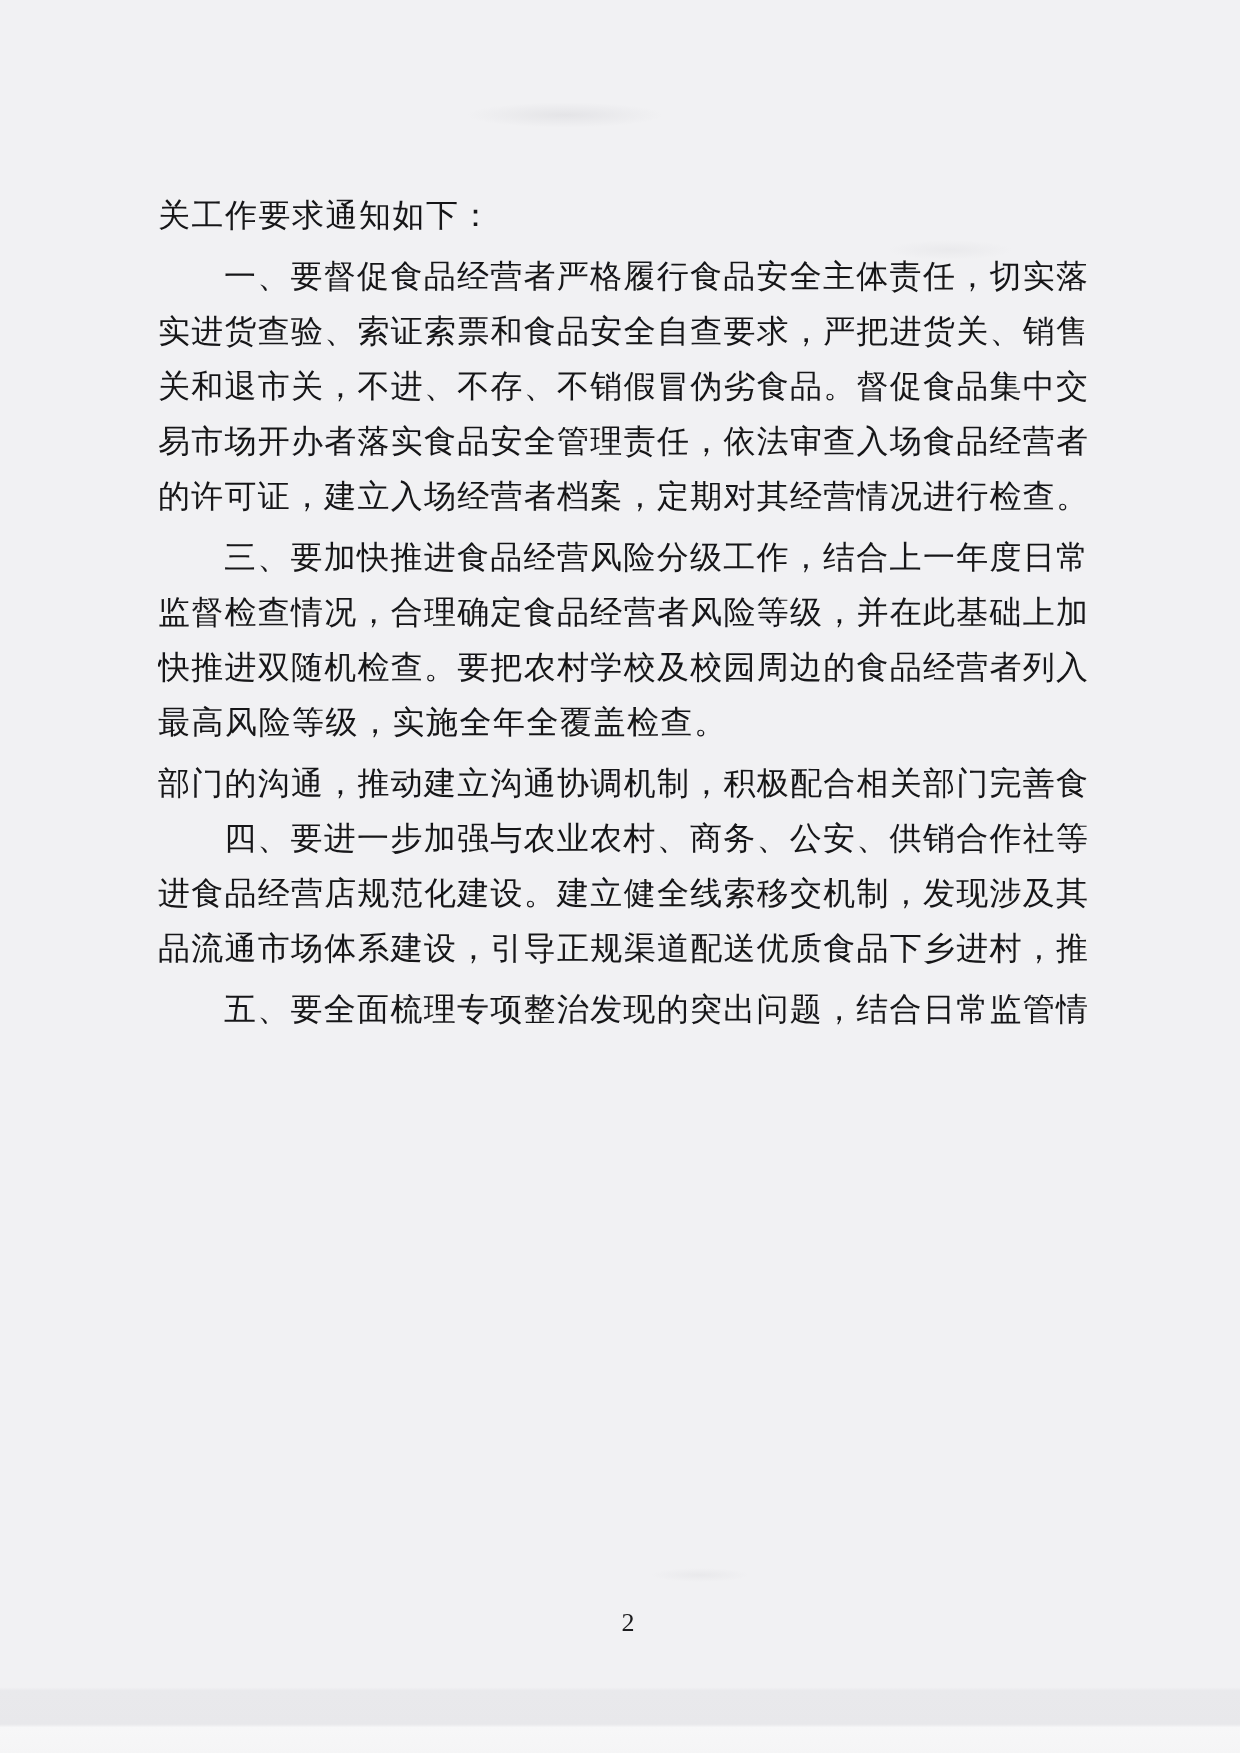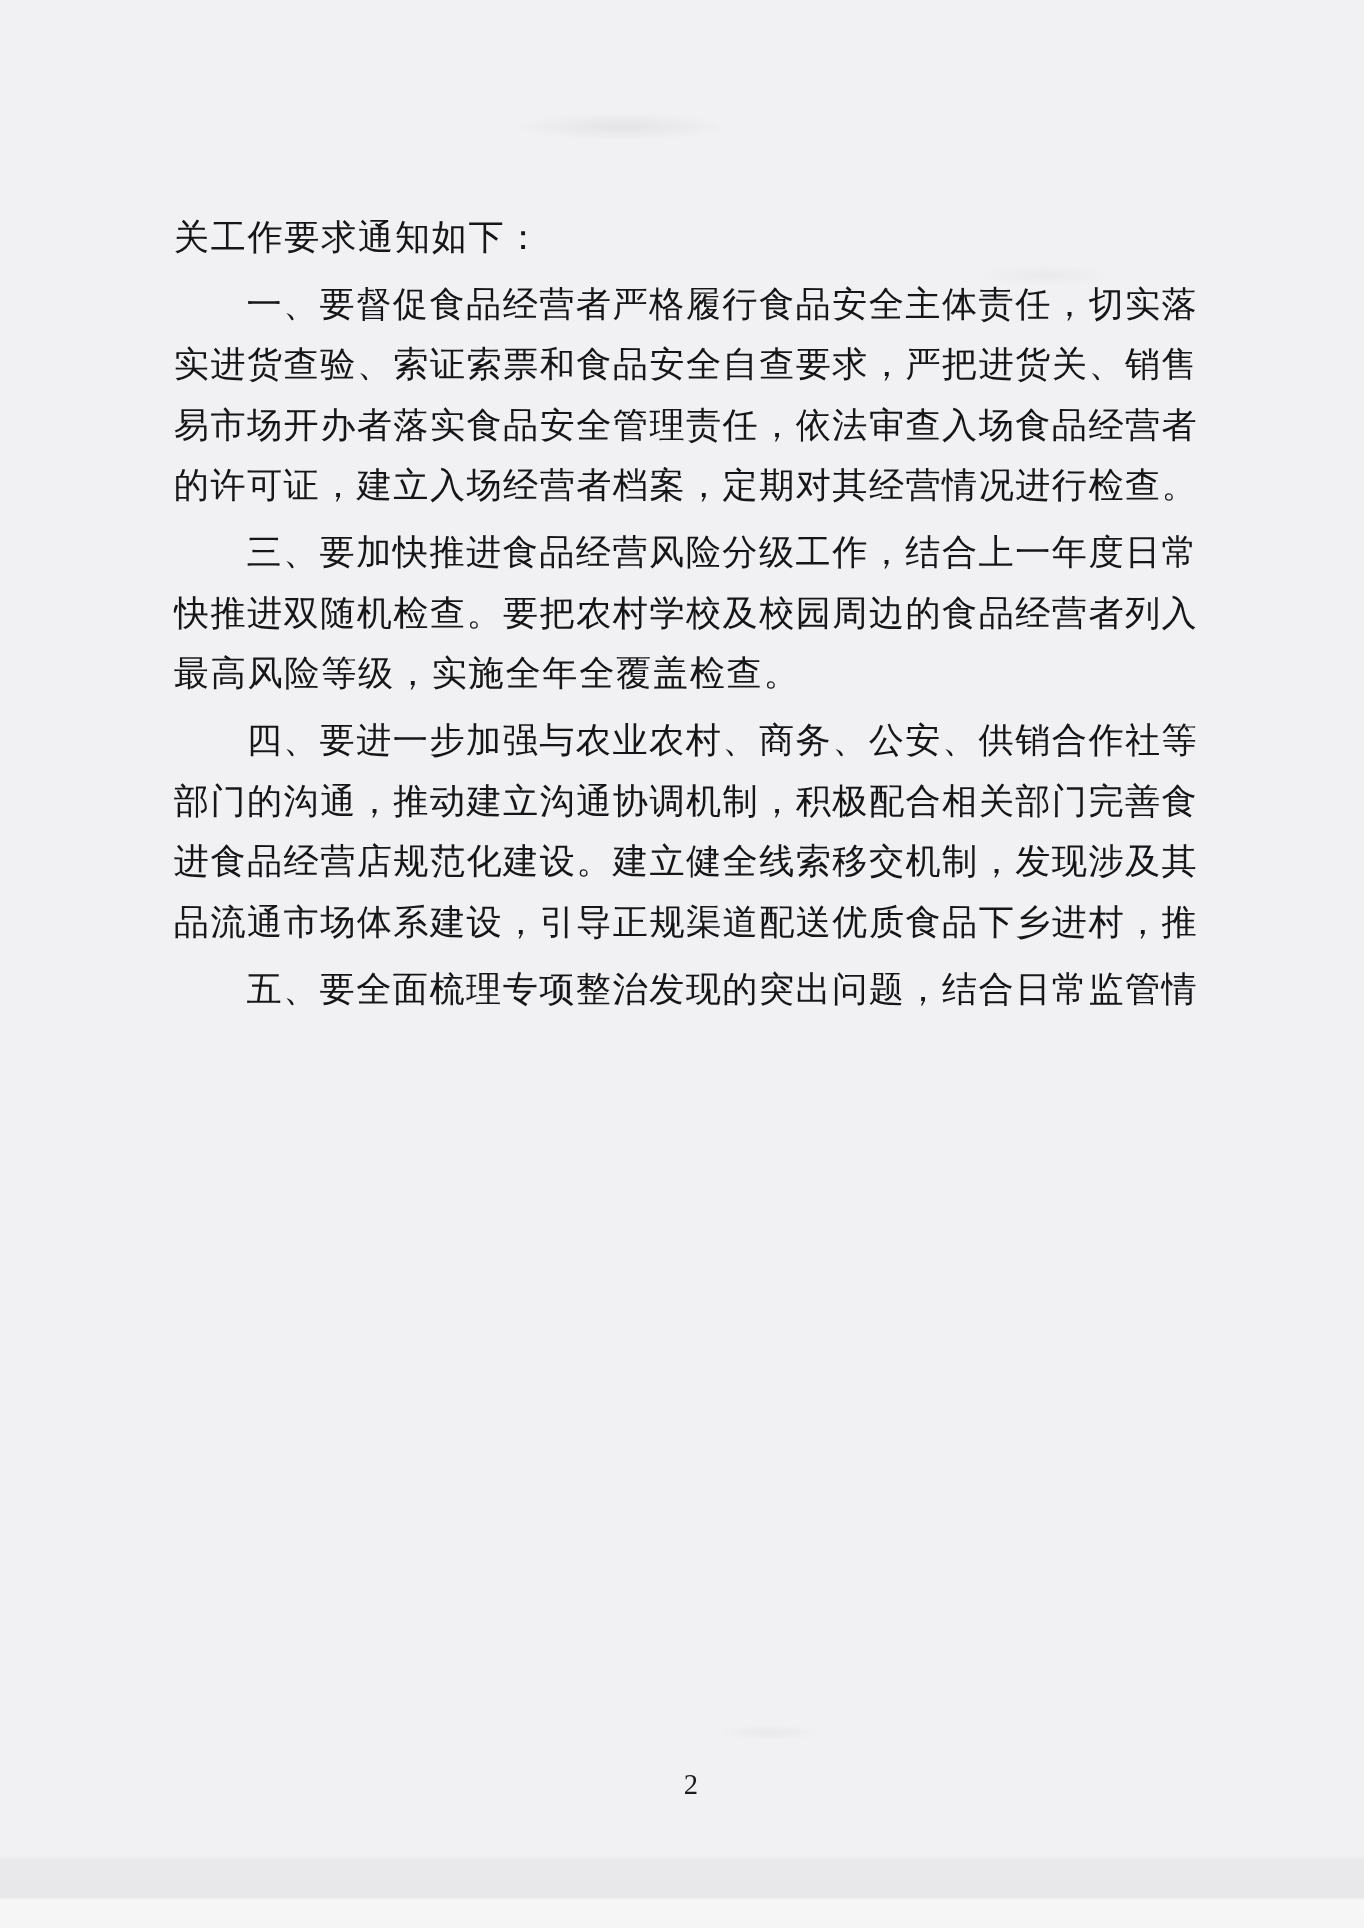--- a/index.html
+++ b/index.html
@@ -65,34 +65,36 @@
 <div class="page">
   <div class="text-block">
 
     <div class="para">
       <div class="ln short">关工作要求通知如下：</div>
     </div>
 
     <div class="para">
       <div class="ln indent">一、要督促食品经营者严格履行食品安全主体责任，切实落</div>
       <div class="ln">实进货查验、索证索票和食品安全自查要求，严把进货关、销售</div>
+      <div class="ln">关和退市关，不进、不存、不销假冒伪劣食品。督促食品集中交</div>
       <div class="ln">易市场开办者落实食品安全管理责任，依法审查入场食品经营者</div>
       <div class="ln">的许可证，建立入场经营者档案，定期对其经营情况进行检查。</div>
     </div>
 
 
     <div class="para">
       <div class="ln indent">三、要加快推进食品经营风险分级工作，结合上一年度日常</div>
+      <div class="ln">监督检查情况，合理确定食品经营者风险等级，并在此基础上加</div>
       <div class="ln">快推进双随机检查。要把农村学校及校园周边的食品经营者列入</div>
       <div class="ln short">最高风险等级，实施全年全覆盖检查。</div>
     </div>
 
     <div class="para">
+      <div class="ln">部门的沟通，推动建立沟通协调机制，积极配合相关部门完善食</div>
       <div class="ln indent">四、要进一步加强与农业农村、商务、公安、供销合作社等</div>
-      <div class="ln">部门的沟通，推动建立沟通协调机制，积极配合相关部门完善食</div>
       <div class="ln">进食品经营店规范化建设。建立健全线索移交机制，发现涉及其</div>
       <div class="ln">品流通市场体系建设，引导正规渠道配送优质食品下乡进村，推</div>
     </div>
 
     <div class="para">
       <div class="ln indent">五、要全面梳理专项整治发现的突出问题，结合日常监管情</div>
     </div>
 
   </div>
 

